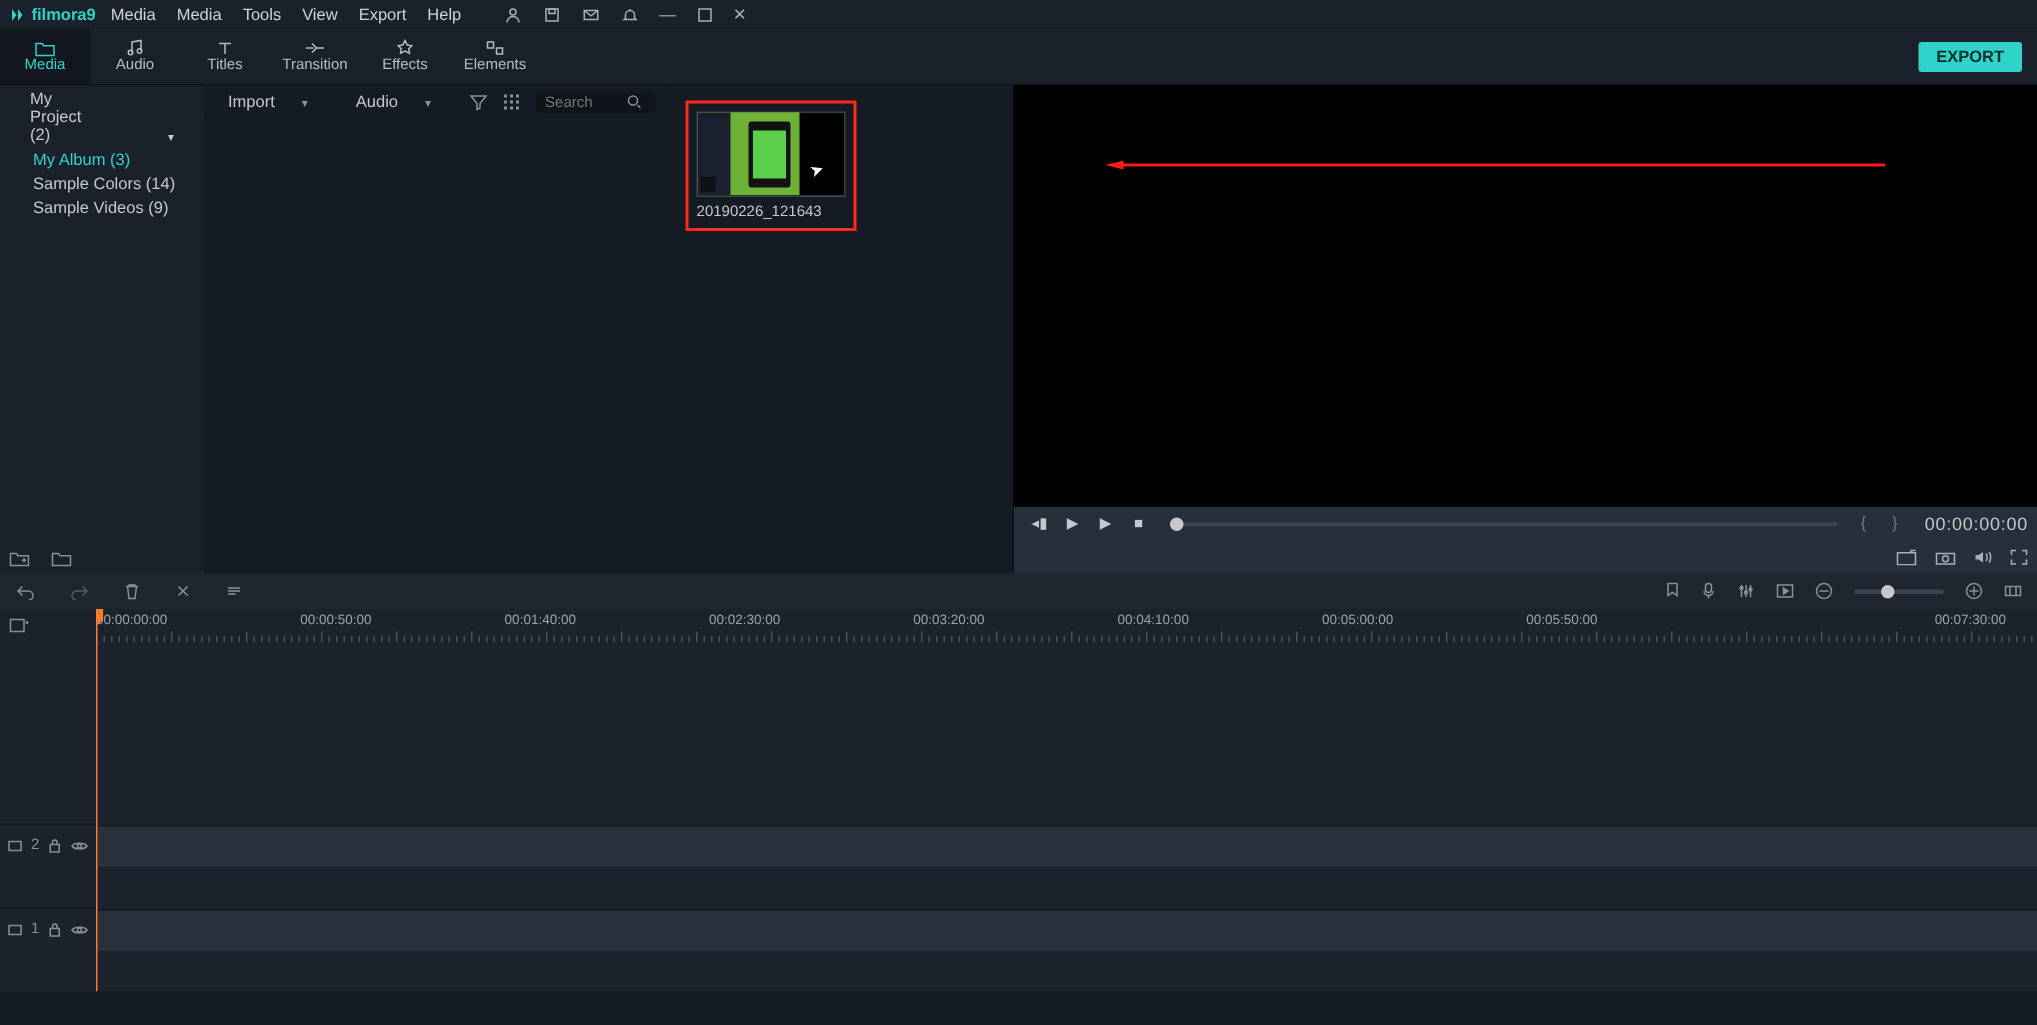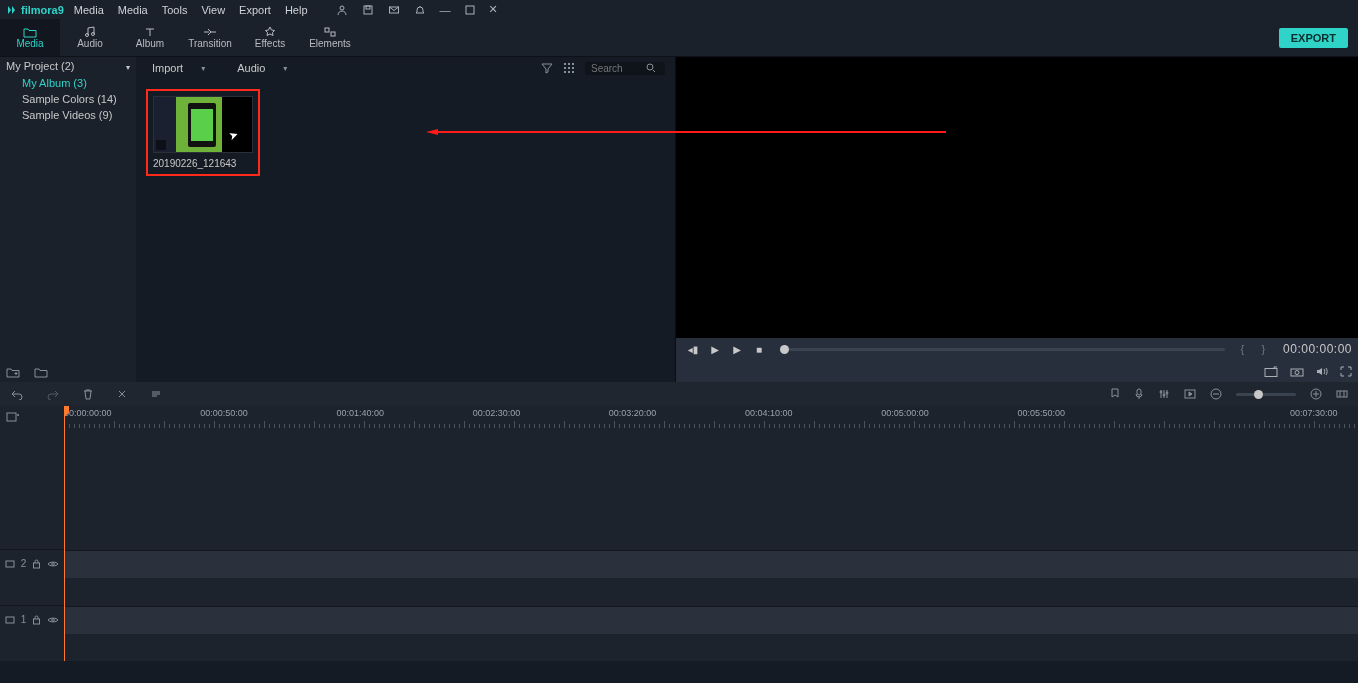--- a/index.html
+++ b/index.html
@@ -13,27 +13,27 @@
 .titlebar .win-controls .icon { margin-left: 14px; cursor: pointer; color: #aab0b8; }
 
 .toolbar { height: 38px; background: #1a212b; display: flex; align-items: center; border-bottom: 1px solid #0e1218; }
 .toolbar .tool-tab { width: 60px; height: 100%; display: flex; flex-direction: column; align-items: center; justify-content: center; cursor: pointer; font-size: 10px; color: #b8bcc2; }
 .toolbar .tool-tab.active { background: #12171f; color: #2fd3c8; }
 .toolbar .flex-sp { flex: 1; }
 .toolbar .export-btn { background: #2fd3c8; color: #0a2f2c; font-weight: bold; padding: 4px 12px; border-radius: 2px; margin-right: 10px; cursor: pointer; font-size: 11px; }
 
 .body-row { height: 325px; display: flex; }
 .left-col { width: 136px; background: #1a212b; display: flex; flex-direction: column; }
-.proj-header { padding: 3px 6px; font-size: 11px; display: flex; justify-content: space-between; align-items: flex-end; cursor: pointer; gap: 48px; }
+.proj-header { padding: 3px 20px; font-size: 11px; display: flex; justify-content: space-between; align-items: flex-end; cursor: pointer; gap: 48px; }
 .proj-item { padding: 2px 6px 2px 22px; font-size: 11px; cursor: pointer; }
 .proj-item.sel { color: #2fd3c8; }
 .left-bottom { margin-top: auto; padding: 4px 6px; display: flex; gap: 14px; }
 .left-bottom .ic { cursor: pointer; color: #8a9099; }
 
-.mid-col { width: 540px; background: #151b24; display: flex; flex-direction: column; position: relative; border-right: 1px solid #0a0e14; }
+.mid-col { width: 540px; background: #151b24; display: flex; flex-direction: row; position: relative; border-right: 1px solid #0a0e14; }
 .mid-top { height: 22px; display: flex; align-items: center; padding: 0 10px; background: #151b24; }
 .mid-top .btn-d { margin-right: 20px; display: flex; align-items: center; cursor: pointer; font-size: 11px; padding: 2px 6px; }
 .mid-top .caret { margin-left: 18px; font-size: 8px; color: #8a9099; }
 .mid-top .right-tools { margin-left: auto; display: flex; align-items: center; }
 .mid-top .right-tools .tic { margin-right: 10px; cursor: pointer; color: #8a9099; }
 .mid-top .search-box { background: #0f141b; border-radius: 2px; padding: 1px 6px; display: flex; align-items: center; width: 80px; }
 .mid-top .search-box input { background: none; border: none; color: #c8c8c8; width: 55px; font-size: 10px; outline: none; }
 
 .media-grid { flex: 1; padding: 10px; display: flex; gap: 16px; align-items: flex-start; position: relative; }
 .clip { width: 100px; }
@@ -160,21 +160,21 @@
         <path d="M5 9V2l6-1v7"></path>
         <circle cx="4" cy="9" r="1.5"></circle>
         <circle cx="10" cy="8" r="1.5"></circle>
       </svg>
     <span>Audio</span>
   </div>
   <div class="tool-tab">
     <svg width="14" height="12" viewBox="0 0 14 12" stroke="#b8bcc2" fill="none">
         <path d="M3 3h8M7 3v7"></path>
       </svg>
-    <span>Album</span>
+    <span>Titles</span>
   </div>
   <div class="tool-tab">
     <svg width="14" height="12" viewBox="0 0 14 12" stroke="#b8bcc2" fill="none">
         <path d="M1 6h5M8 6h5M5 3l3 3-3 3"></path>
       </svg>
     <span>Transition</span>
   </div>
   <div class="tool-tab">
     <svg width="14" height="12" viewBox="0 0 14 12" stroke="#b8bcc2" fill="none">
         <path d="M7 1l1.5 3 3 .5-2 2 .5 3L7 8l-3 1.5.5-3-2-2 3-.5z"></path>

